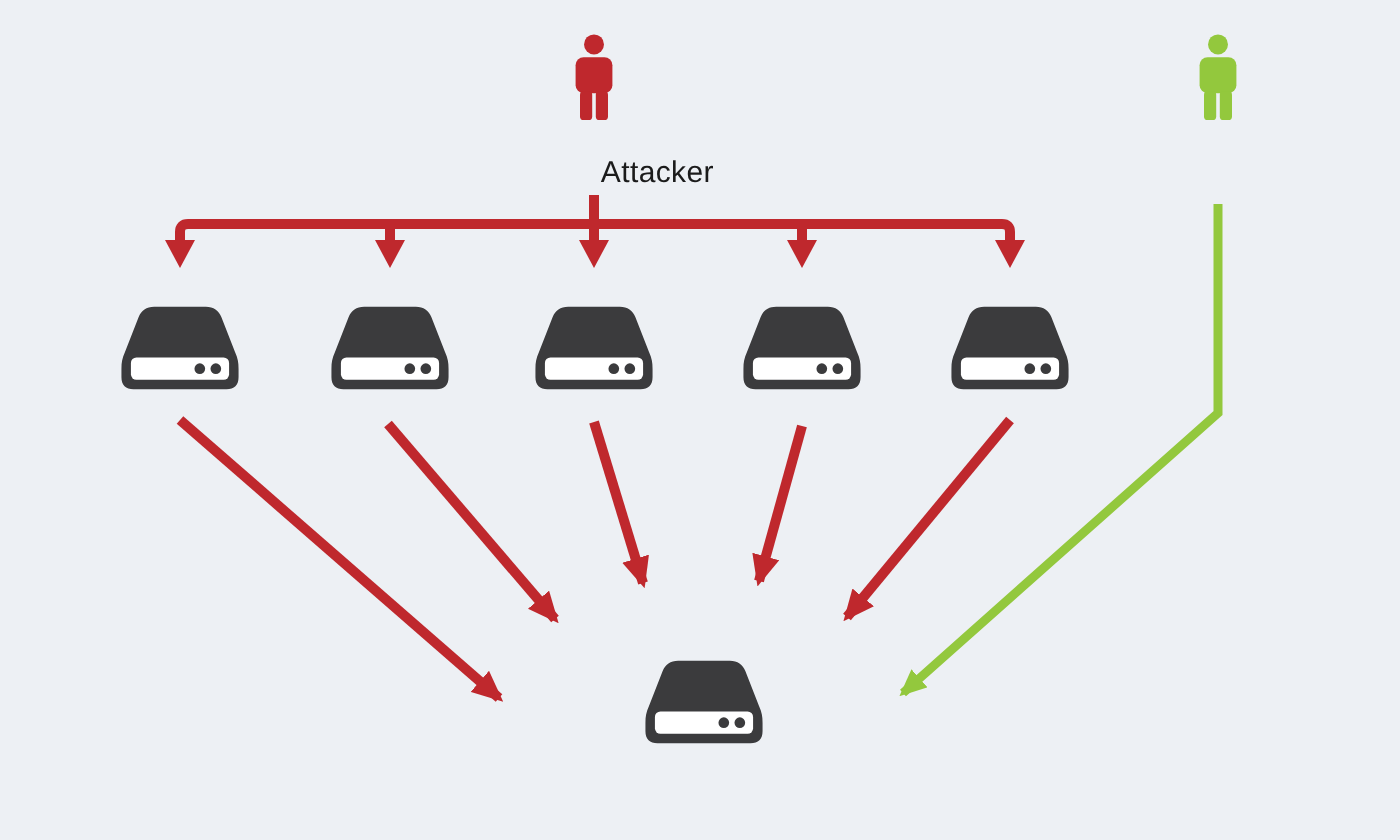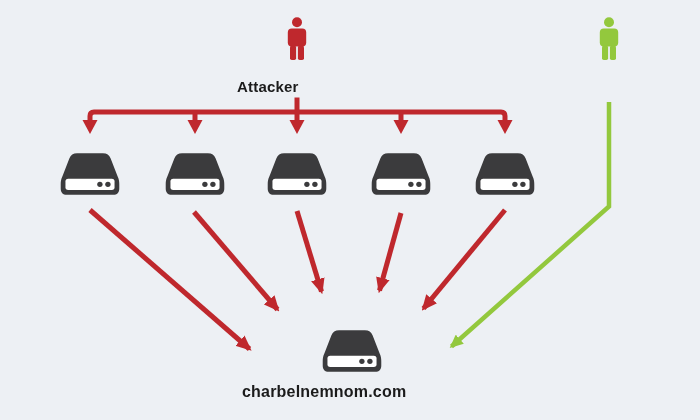--- a/index.html
+++ b/index.html
@@ -19,22 +19,22 @@
   .stage{position:relative;width:700px;height:420px;background:var(--bg);}
   .arrow-layer{position:absolute;left:0;top:0;width:700px;height:420px;}
   .red-stroke{stroke:var(--attack-red);fill:none;}
   .green-stroke{stroke:var(--visitor-green);fill:none;}
   .red-fill{fill:var(--attack-red);}
   .green-fill{fill:var(--visitor-green);}
   .icon{position:absolute;line-height:0;}
   .person-red  svg *{fill:var(--attack-red);}
   .person-green svg *{fill:var(--visitor-green);}
   .label{
-    position:absolute;text-align:left;
-    font-weight:bold;color:var(--text);
+    position:absolute;text-align:right;
+    font-weight:normal;color:var(--text);
     font-size:15px;letter-spacing:.2px;
   }
   .label.domain{font-size:16px;}
   .defs-hidden{position:absolute;width:0;height:0;overflow:hidden;}
 </style>
 </head>
 <body>
 
 <svg class="defs-hidden" aria-hidden="true">
   <defs>
@@ -118,15 +118,14 @@
     <svg width="62" height="48">
         <use href="#server-sym"></use>
       </svg>
   </div>
 
   <div class="icon" style="left:321px;top:327px;">
     <svg width="62" height="48">
         <use href="#server-sym"></use>
       </svg>
   </div>
-  <div class="label domain" style="left:242px;top:383px;width:220px;">charbelnemnom.com</div>
 
 </div>
 
 </body></html>

